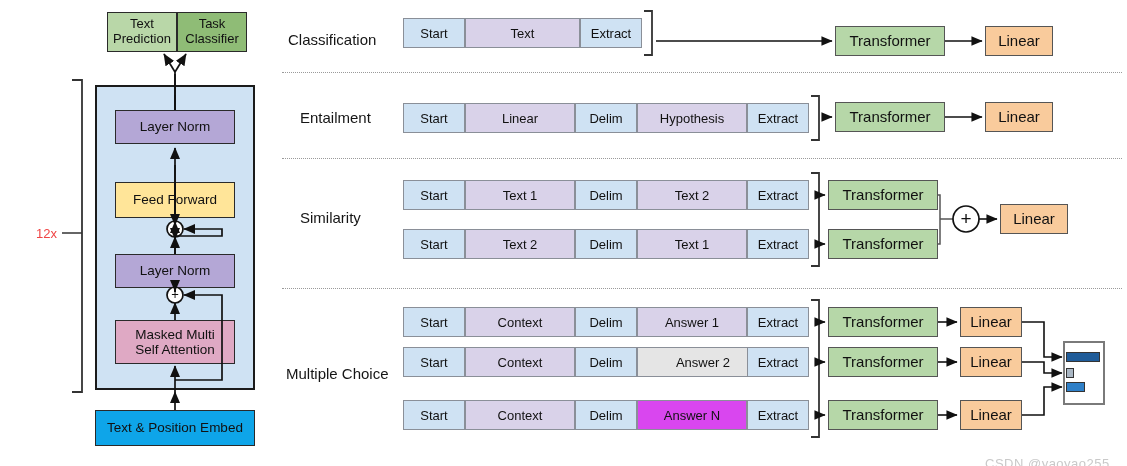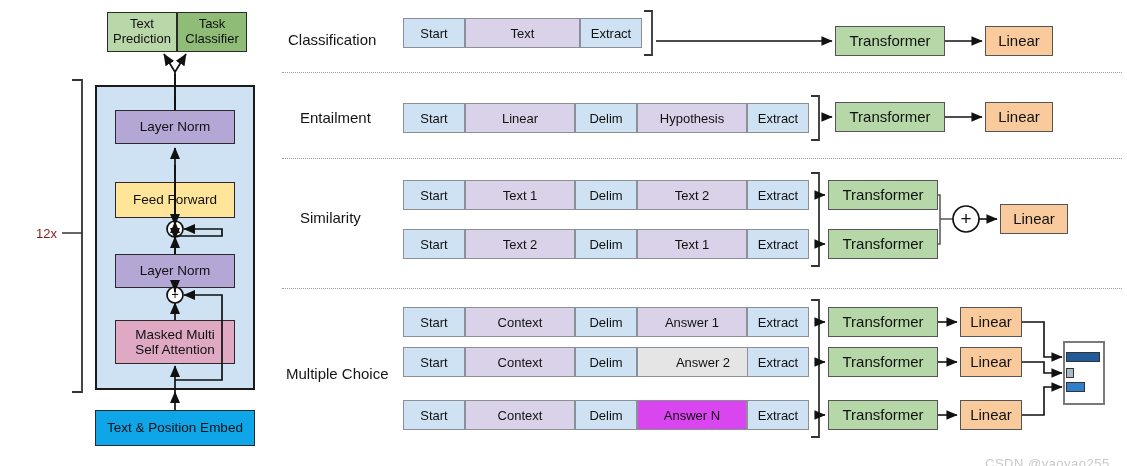--- a/index.html
+++ b/index.html
@@ -31,21 +31,21 @@
   }
 
   
   .panel{
     position:absolute;
     background:#cfe2f3;
     border:2px solid #1b1b1b;
     box-sizing:border-box;
   }
   .lbl-12x{
-    position:absolute;font-size:13px;color:#7f1d1d;
+    position:absolute;font-size:13px;color:#ef4444;
   }
 
   
   svg.ov{position:absolute;left:0;top:0;width:1127px;height:466px;pointer-events:none;}
 
   
   .rowlabel{
     position:absolute;font-size:15px;color:#151515;
     white-space:nowrap;
   }

